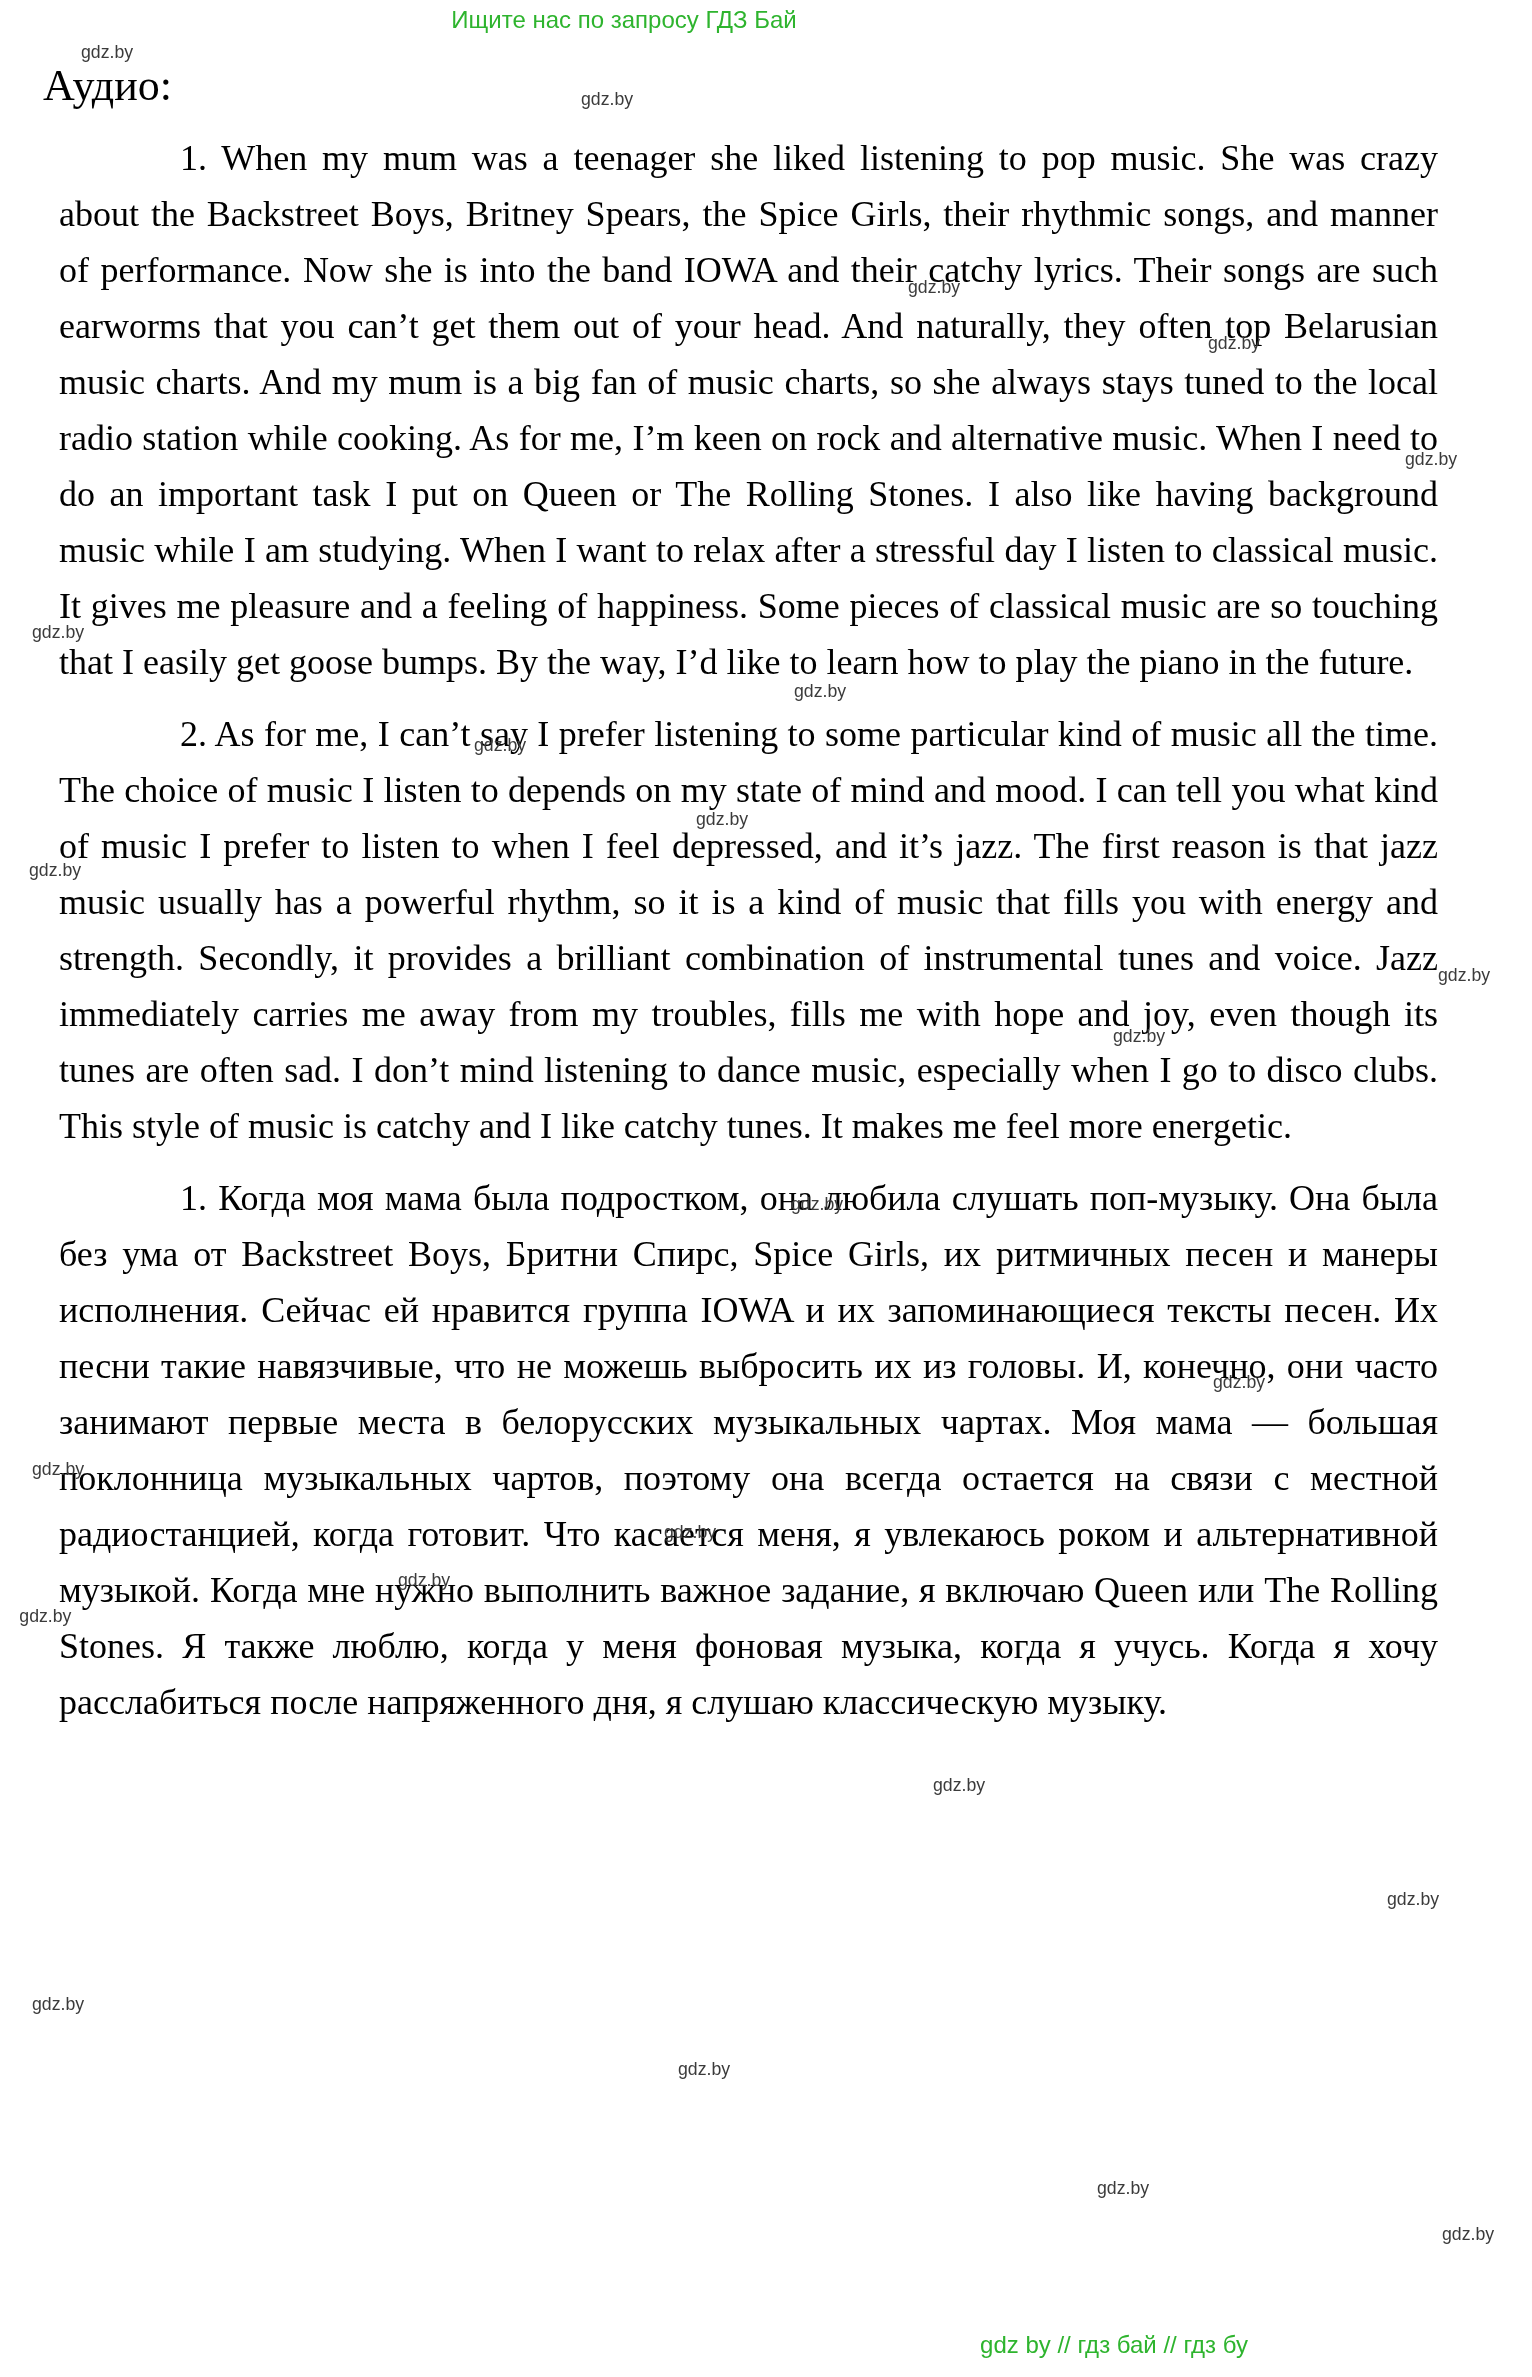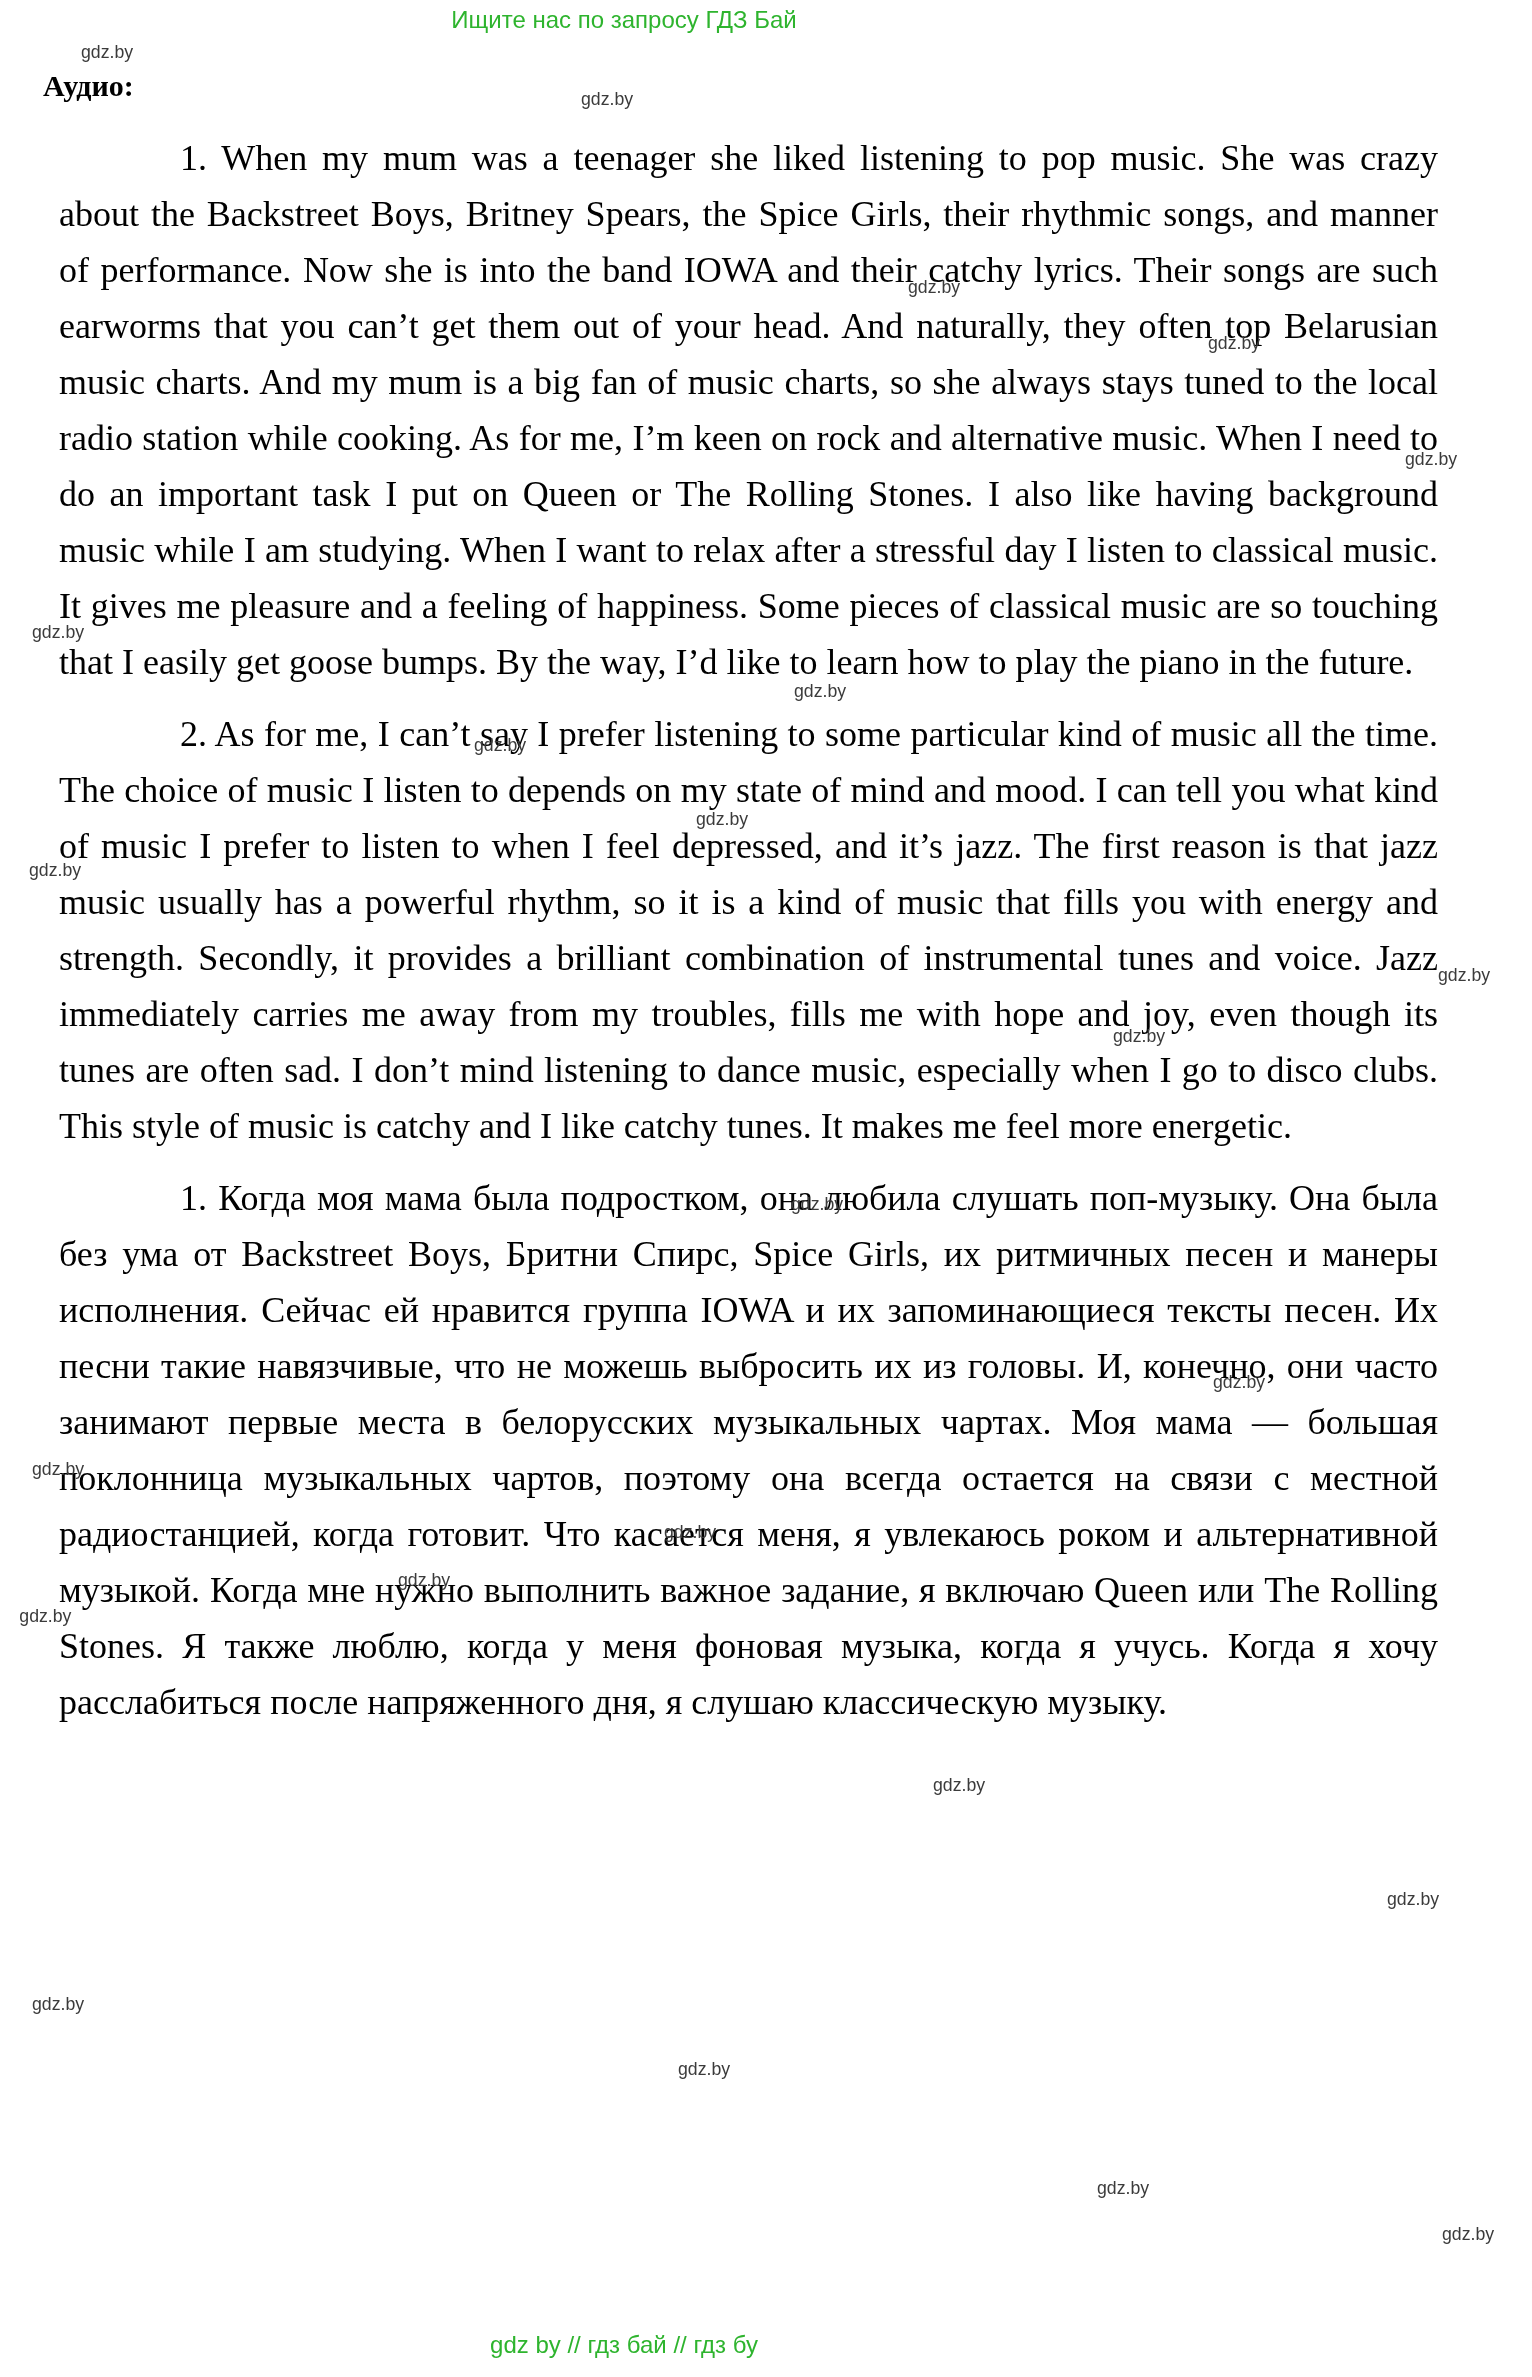--- a/index.html
+++ b/index.html
@@ -30,40 +30,40 @@
   }
   .content {
     position: absolute;
     top: 58px;
     left: 43px;
     width: 1411px;
     font-size: 36px;
     line-height: 56px;
   }
   .heading {
-    font-weight: bold;
-    font-size: 30px;
+    font-weight: normal;
+    font-size: 44px;
     line-height: 56px;
     margin: 0 0 4.8px 0;
   }
   .heading-translation {
     margin-top: 56px;
     margin-bottom: 45px;
   }
   .para {
     text-align: justify;
     text-indent: 121px;
     margin: 16px;
   }
   .promo-bottom {
     position: absolute;
     bottom: 17.7px;
     left: 0;
     width: 100%;
-    text-align: center;
+    text-align: right;
     font-family: "Liberation Sans", sans-serif;
     font-size: 24px;
     color: #2eb42e;
   }
   #watermark-layer {
     position: absolute;
     inset: 0;
     pointer-events: none;
   }
   .watermark {

